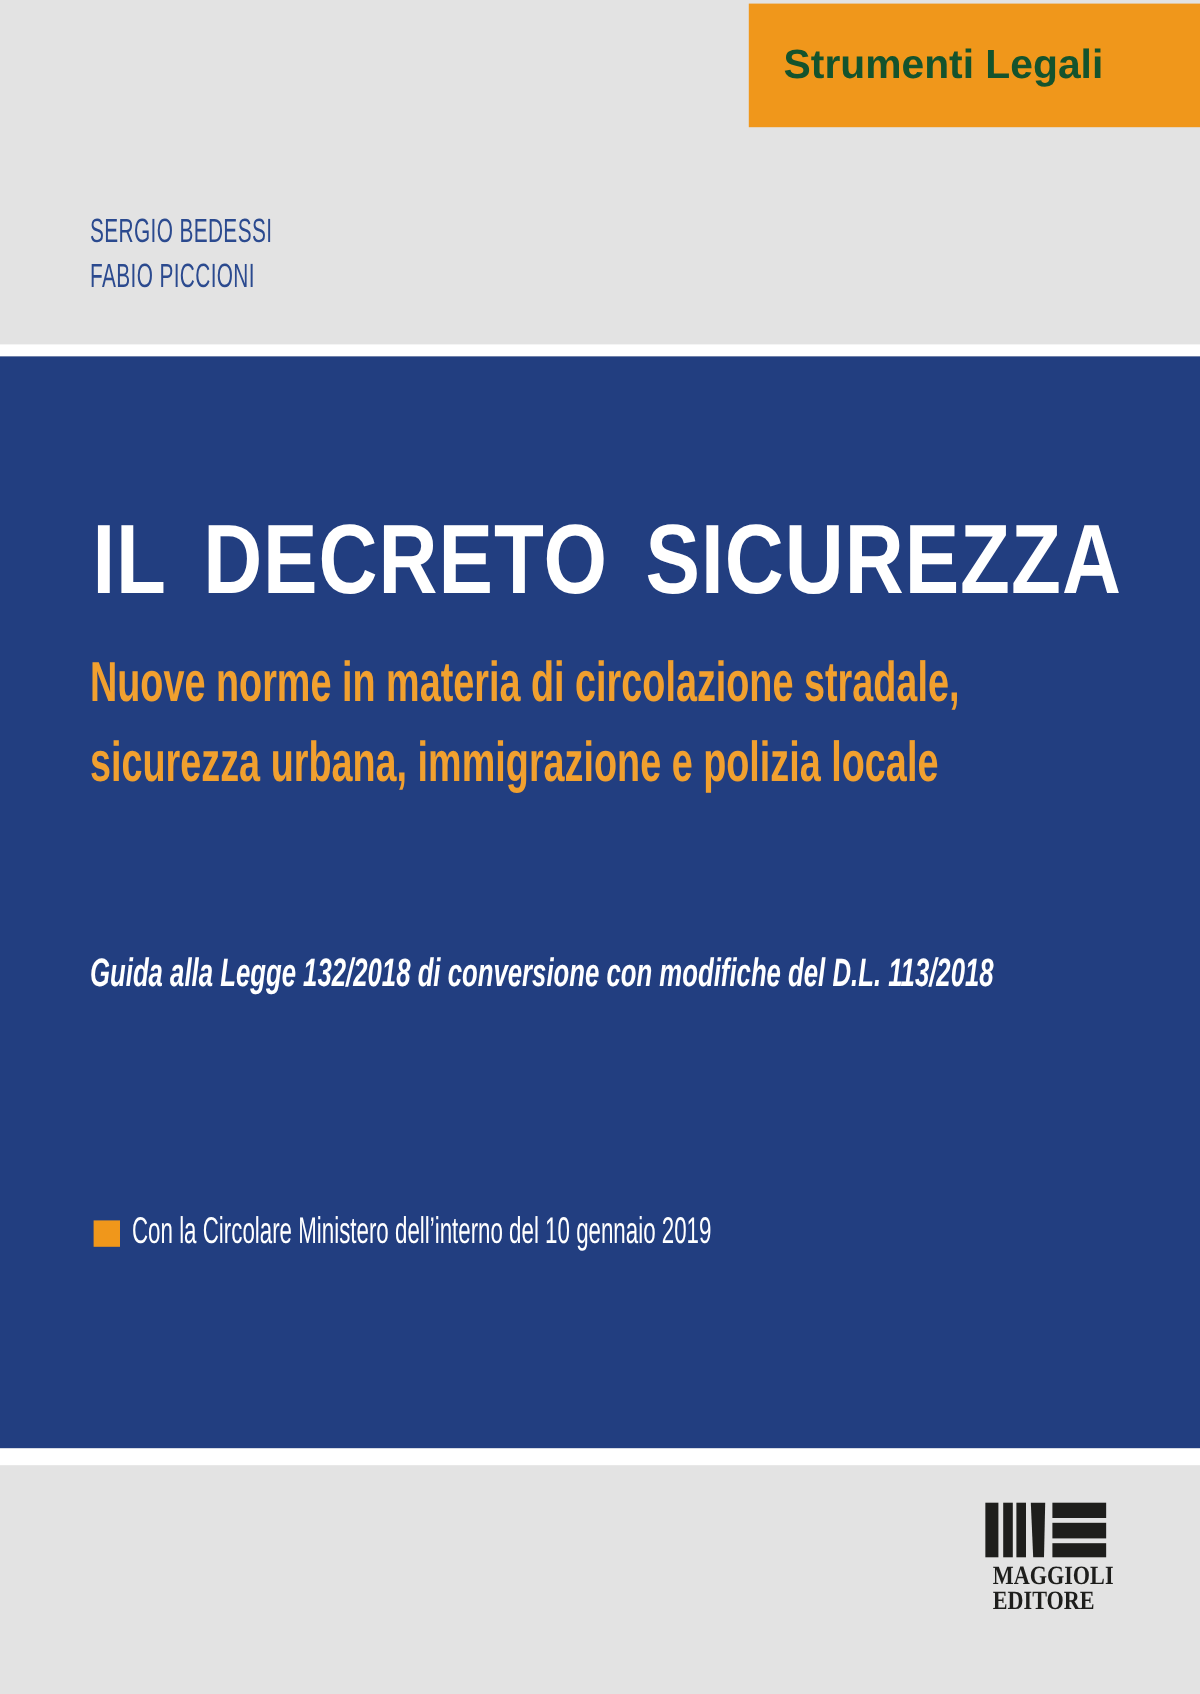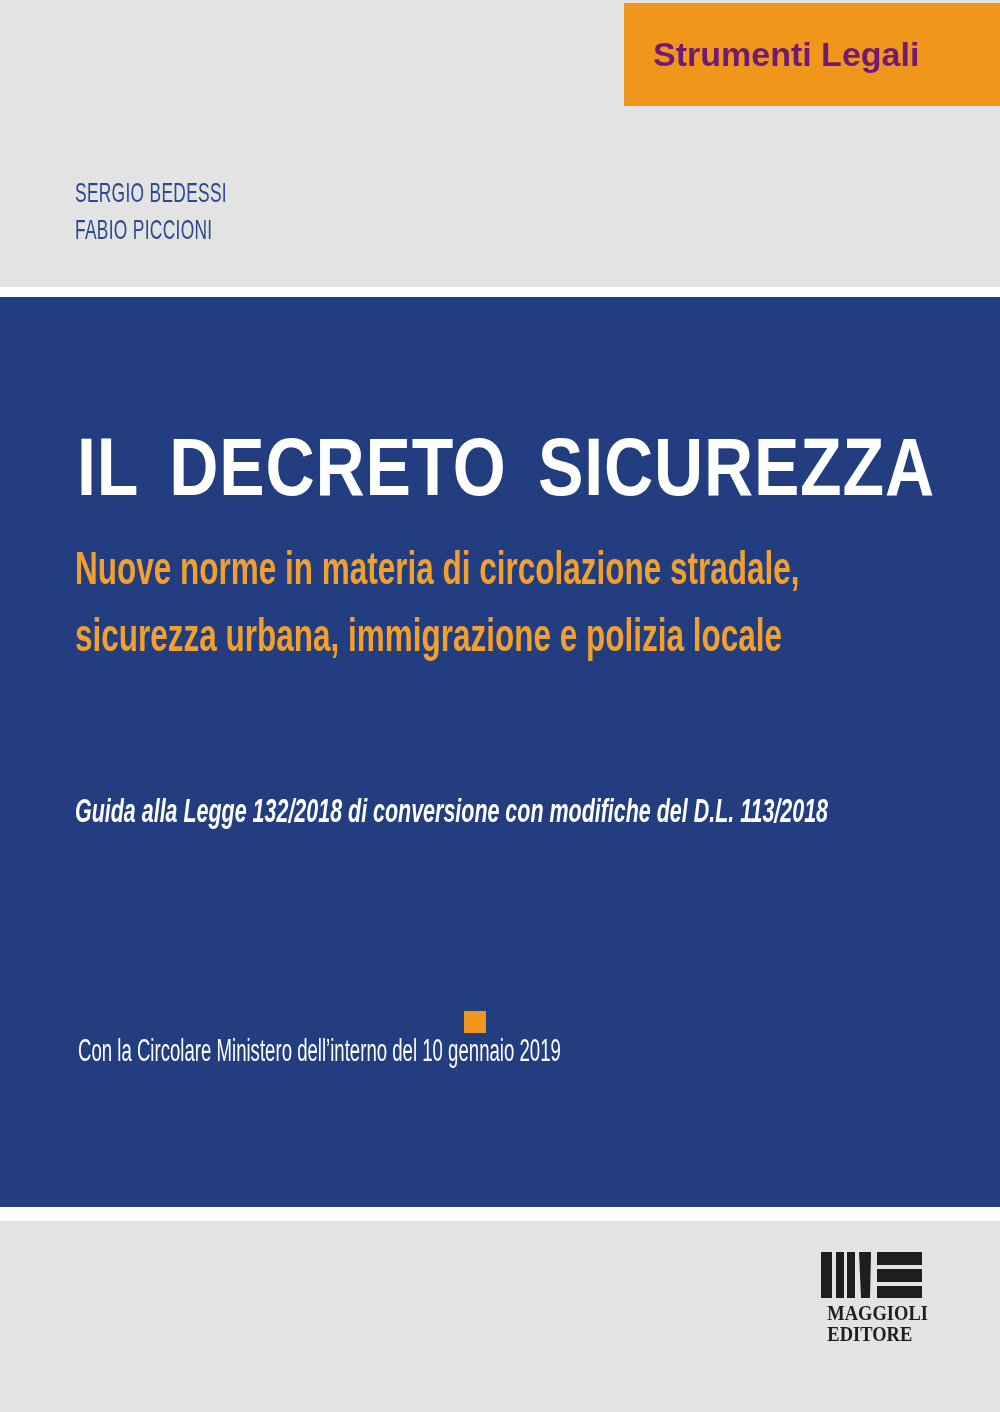--- a/index.html
+++ b/index.html
@@ -10,21 +10,21 @@
     font-family:"Liberation Sans", sans-serif;
     overflow:hidden;
   }
   .badge{
     position:absolute;left:624px;right:0;top:3px;height:103px;
     background:#f0971b;
     display:flex;align-items:center;
     padding-left:29px;box-sizing:border-box;
   }
   .badge-label{
-    color:#701a75;font-weight:bold;font-size:34px;
+    color:#14532d;font-weight:bold;font-size:34px;
     letter-spacing:0px;white-space:nowrap;
   }
   .authors{
     position:absolute;left:75px;top:174px;
     color:#2b4a8f;font-size:28px;line-height:37px;
     letter-spacing:0.5px;
     transform:scaleX(0.62);transform-origin:0 0;
     white-space:nowrap;
   }
   .white-strip-top{
@@ -50,21 +50,21 @@
     white-space:nowrap;
   }
   .guide-note{
     position:absolute;left:75px;top:792px;
     color:#ffffff;font-size:33px;font-weight:bold;font-style:italic;
     transform:scaleX(0.65);transform-origin:0 0;
     white-space:nowrap;
   }
   .bullet-row{
     position:absolute;left:78px;top:1008px;
-    display:flex;align-items:center;flex-direction:column;
+    display:flex;align-items:center;
   }
   .bullet-square{
     width:22px;height:22px;background:#f0971b;
     margin-right:10px;margin-top:3px;flex:0 0 auto;
   }
   .bullet-text{
     color:#ffffff;font-size:31px;font-weight:normal;
     transform:scaleX(0.60);transform-origin:0 50%;
     white-space:nowrap;
   }

